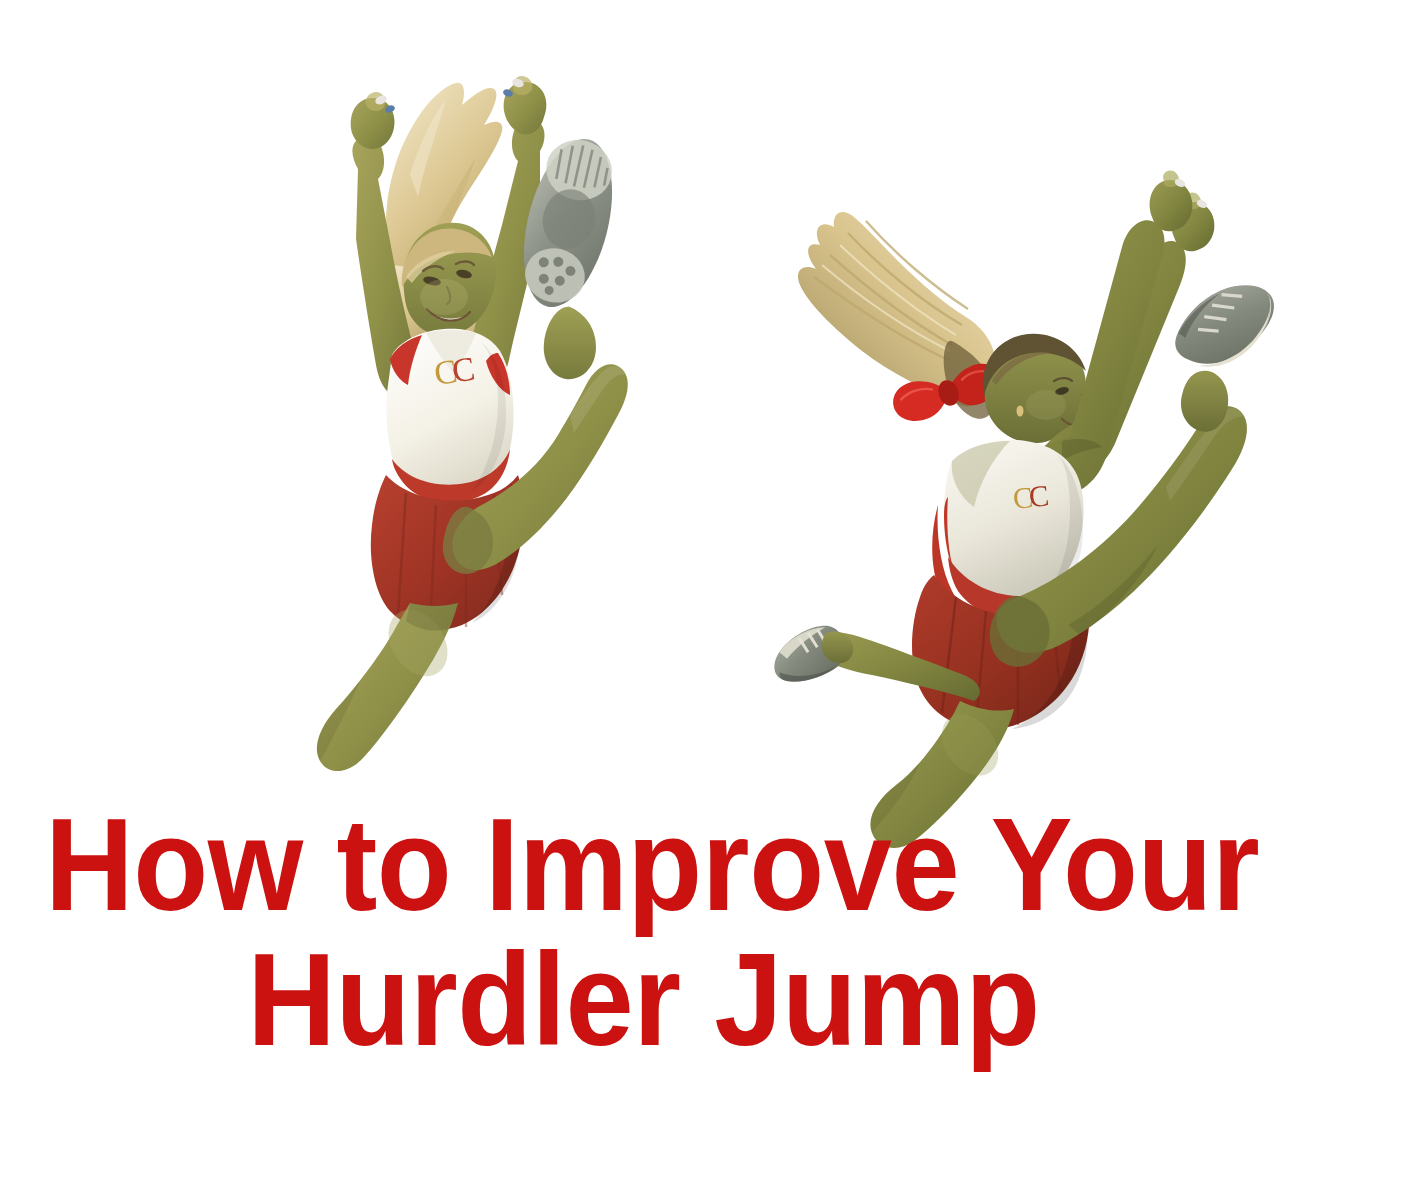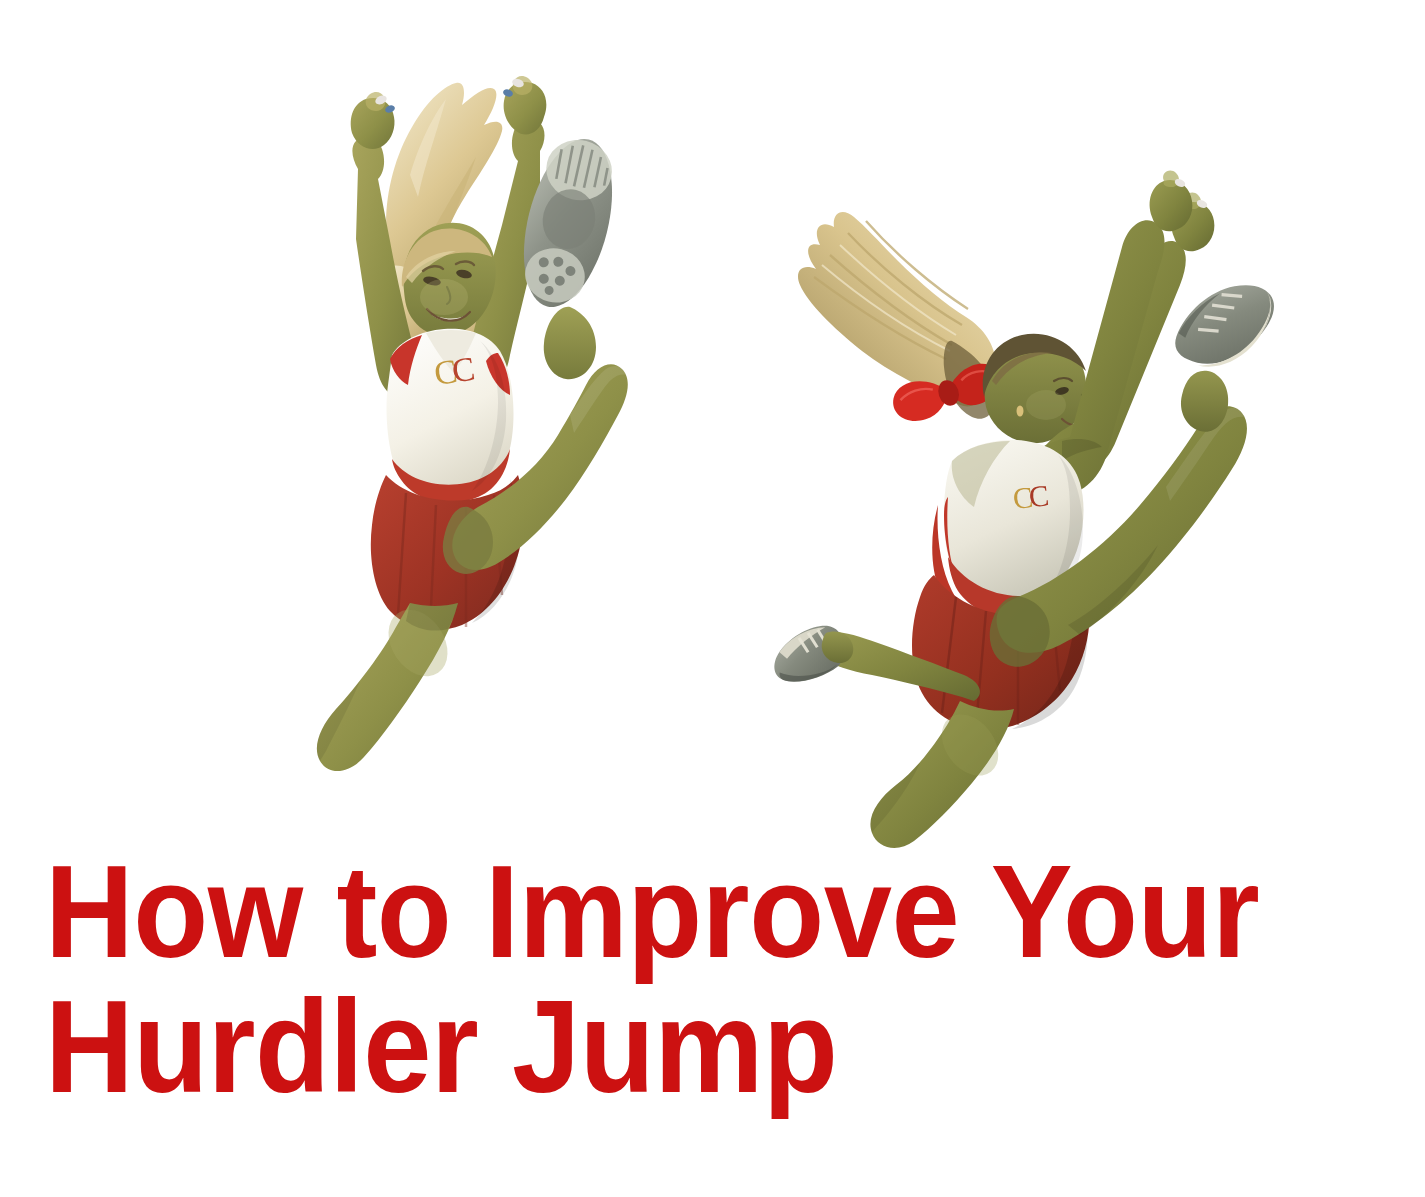--- a/index.html
+++ b/index.html
@@ -12,22 +12,22 @@
   }
   #stage{position:absolute;left:0;top:0;width:1425px;height:1197px;background:#fff;}
 
   
   .figure{position:absolute;}
   .figure svg{display:block;overflow:visible;}
 
   
   #title-block{
     position:absolute;
-    left:0; top:847px; width:1287px;
-    text-align:left;
+    left:0; top:800px; width:1287px;
+    text-align:center;
     user-select:none;
   }
   .title-line{
     display:block;
     color:#cc1111;
     font-family:"Liberation Sans Narrow","Liberation Sans","DejaVu Sans Condensed","DejaVu Sans",sans-serif;
     font-weight:700;
     font-size:132px;
     line-height:0.98;
     letter-spacing:-0.5px;

